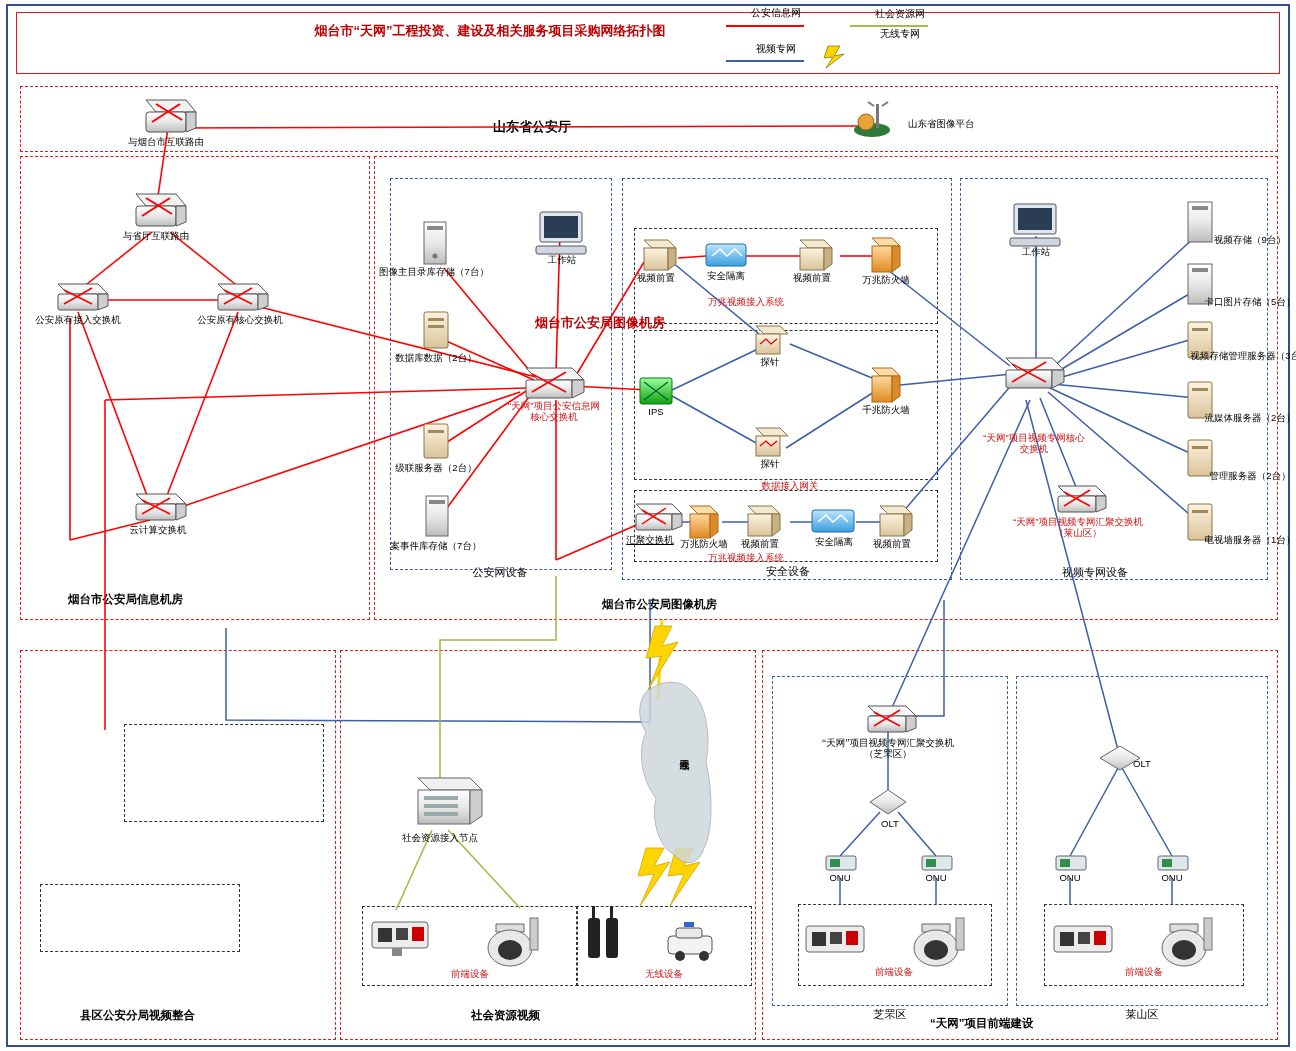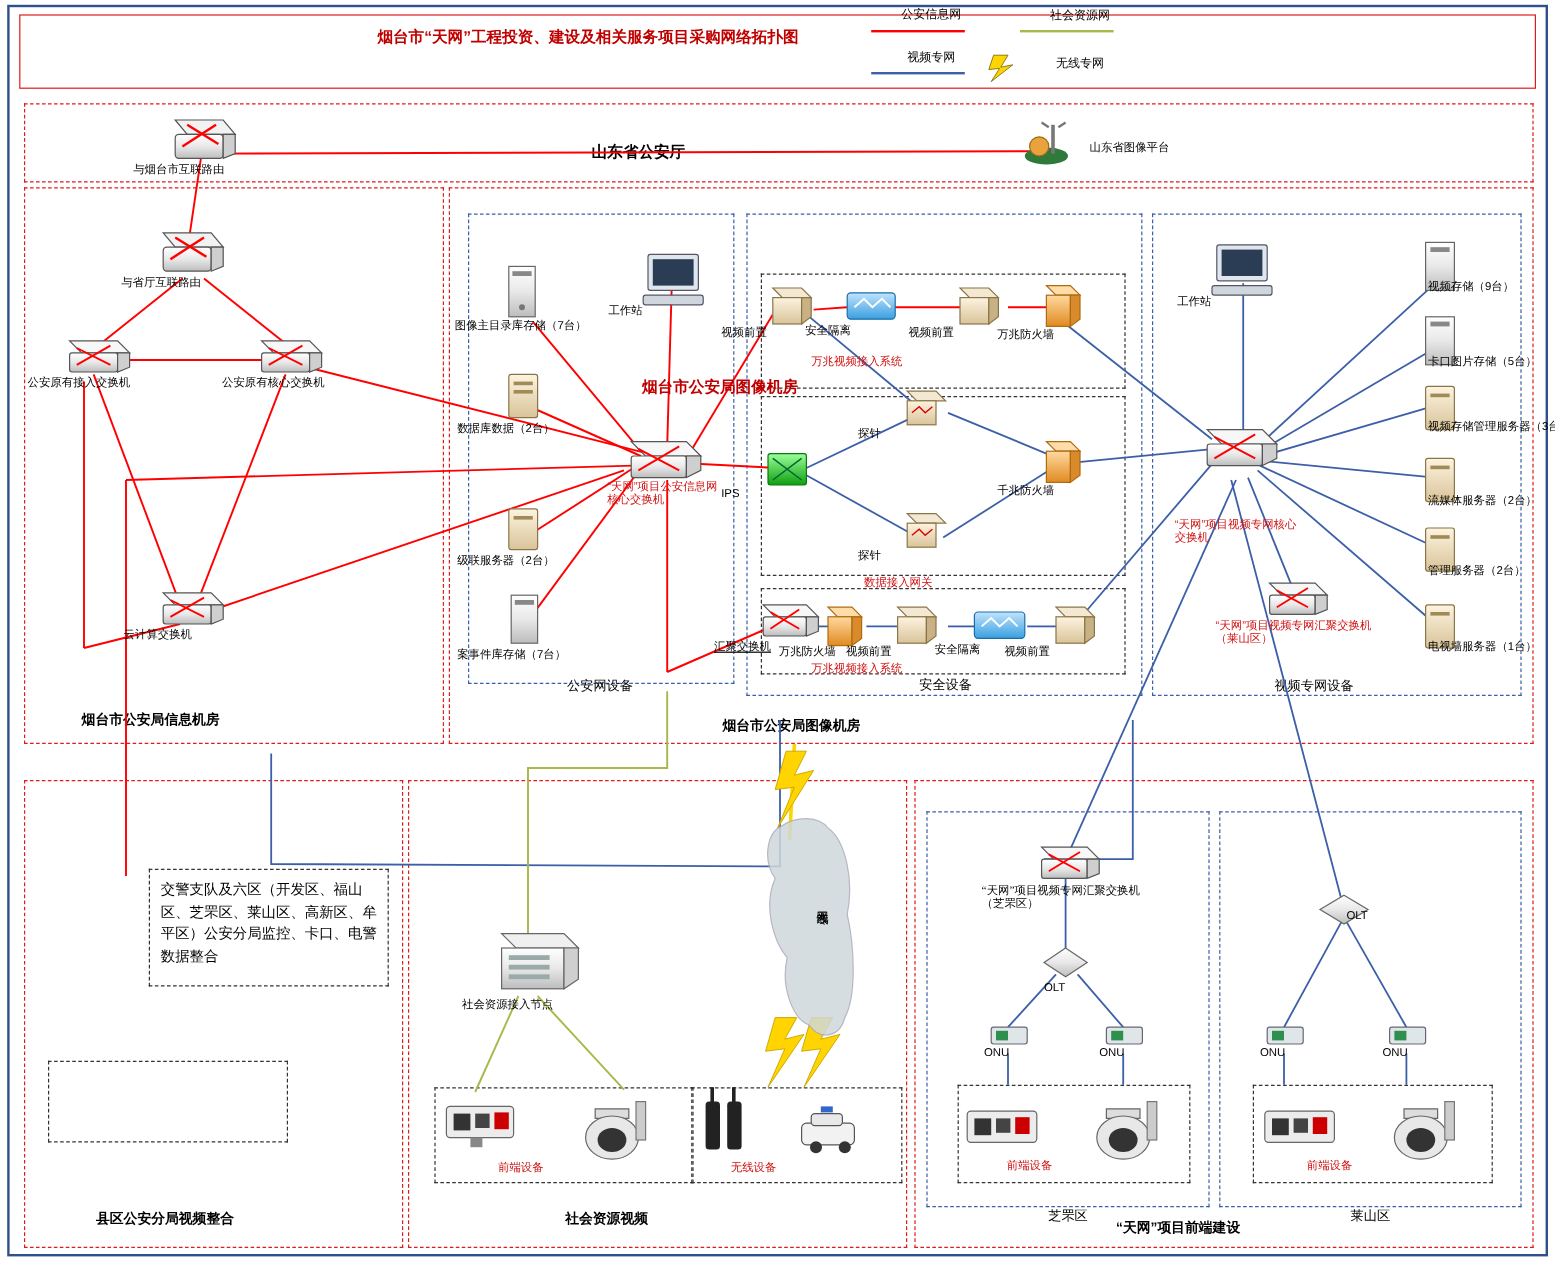--- a/index.html
+++ b/index.html
@@ -10,21 +10,21 @@
   }
   .lbl{position:absolute;font-size:10px;line-height:1.15;text-align:center;color:#000;}
   .title{position:absolute;font-size:13px;font-weight:bold;color:#c00000;text-align:center;}
   .box-outer{position:absolute;border:2px solid #2f4f8f;box-sizing:border-box;}
   .box-red-dash{position:absolute;border:1.5px dashed #e01b1b;box-sizing:border-box;}
   .box-blue-dash{position:absolute;border:1.2px dashed #3b5fa8;box-sizing:border-box;}
   .box-black-dash{position:absolute;border:1.2px dashed #333;box-sizing:border-box;}
   .box-solid-red{position:absolute;border:1.5px solid #e01b1b;box-sizing:border-box;}
   .legend-line{position:absolute;height:0;border-top:2px solid #000;}
   svg.lines{position:absolute;left:0;top:0;width:1296px;height:1051px;pointer-events:none;}
-  .cap{position:absolute;font-size:9.5px;text-align:left;line-height:1.2;width:110px;margin-left:-55px;}
+  .cap{position:absolute;font-size:9.5px;text-align:center;line-height:1.2;width:110px;margin-left:-55px;}
   .cap.red{color:#d01010;}
   .note{position:absolute;font-size:12px;line-height:1.55;color:#000;padding:6px 8px;box-sizing:border-box;}
   .grp-title{position:absolute;font-size:11.5px;font-weight:bold;}
 </style>
 </head>
 <body>
 
 <div id="root">
 
   <div class="box-outer" style="left:6px;top:4px;width:1284px;height:1043px;"></div>
@@ -34,21 +34,21 @@
 
   <div class="legend-line" style="left:726px;top:25px;width:78px;border-top-color:#ff0000;"></div>
   <div class="lbl" style="left:736px;top:8px;width:80px;font-family:Liberation Mono, monospace;">公安信息网</div>
   <div class="legend-line" style="left:850px;top:25px;width:78px;border-top-color:#a8b84a;"></div>
   <div class="lbl" style="left:860px;top:8px;width:80px;">社会资源网</div>
   <div class="legend-line" style="left:726px;top:60px;width:78px;border-top-color:#3b5fa8;"></div>
   <div class="lbl" style="left:736px;top:43px;width:80px;">视频专网</div>
   <svg class="lines" style="left:0;top:0;">
     <polygon points="828,46 840,46 834,56 844,54 826,68 833,57 824,58" fill="#ffd400" stroke="#7a6a00" stroke-width="0.7"></polygon>
   </svg>
-  <div class="lbl" style="left:860px;top:48px;width:80px;text-align:center;">无线专网</div>
+  <div class="lbl" style="left:860px;top:28px;width:80px;text-align:center;">无线专网</div>
 
   <div class="box-red-dash" style="left:20px;top:86px;width:1258px;height:66px;"></div>
   <div class="lbl" style="left:452px;top:120px;width:160px;font-size:13px;font-weight:bold;">山东省公安厅</div>
 
   <div class="box-red-dash" style="left:20px;top:156px;width:350px;height:464px;"></div>
   <div class="grp-title" style="left:68px;top:592px;">烟台市公安局信息机房</div>
 
   <div class="box-red-dash" style="left:374px;top:156px;width:904px;height:464px;"></div>
   <div class="grp-title" style="left:602px;top:597px;">烟台市公安局图像机房</div>
 
@@ -527,17 +527,16 @@
   <div class="lbl" style="left:674px;top:752px;width:16px;writing-mode:vertical-rl;font-size:10px;">无线专网</div>
 
   <div class="cap red" style="left:470px;top:968px;">前端设备</div>
   <div class="cap red" style="left:664px;top:968px;">无线设备</div>
   <div class="cap red" style="left:894px;top:966px;">前端设备</div>
   <div class="cap red" style="left:1144px;top:966px;">前端设备</div>
 
   <div class="lbl" style="left:500px;top:316px;width:200px;font-size:13px;font-weight:bold;color:#c00000;">烟台市公安局图像机房</div>
 
   <div class="box-black-dash" style="left:124px;top:724px;width:200px;height:98px;"></div>
-  <div class="note" style="left:126px;top:726px;width:196px;">交警支队及六区（开发区、福山区、芝罘区、莱山区、高新区、牟平区）公安分局监控、卡口、电警数据整合</div>
 
   <div class="box-black-dash" style="left:40px;top:884px;width:200px;height:68px;"></div>
 
 </div>
 
 </body></html>

